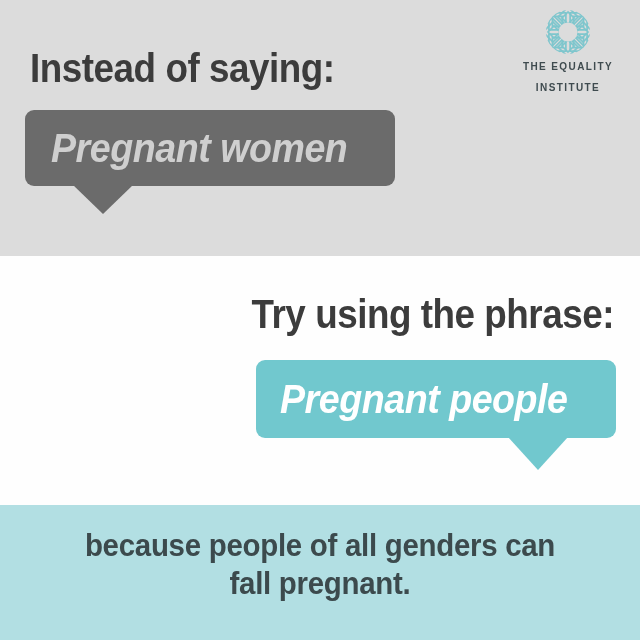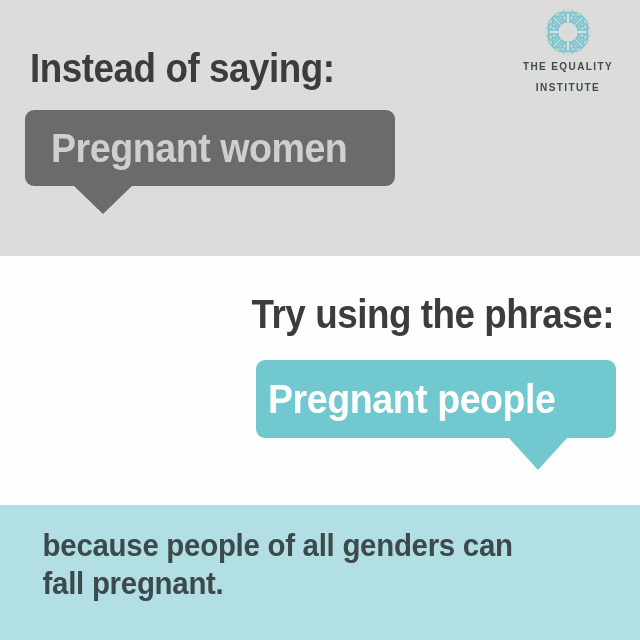--- a/index.html
+++ b/index.html
@@ -62,20 +62,21 @@
     transform-origin: right top;
   }
 
   
   .bubble {
     position: absolute;
     border-radius: 9px;
     box-sizing: border-box;
     display: flex;
     align-items: center;
+    font-style: italic;
   }
   .bubble-text {
     font-weight: bold;
     font-size: 40px;
     line-height: 1;
     letter-spacing: -0.5px;
     white-space: nowrap;
     display: block;
     transform: scaleX(0.94);
   }
@@ -106,38 +107,39 @@
     border-top: 29px solid #6b6b6b;
   }
 
   
   #bubble-teal {
     left: 256px;
     top: 360px;
     width: 360px;
     height: 78px;
     background: #71c8ce;
-    padding-left: 12px;
+    padding-left: 24px;
   }
   #bubble-teal .bubble-text {
     color: #ffffff;
     transform-origin: left center;
   }
   #tail-teal {
     left: 508px;
     top: 437px;
     border-top: 33px solid #71c8ce;
   }
 
   
   #caption {
     position: absolute;
     left: 0;
     right: 0;
     top: 527px;
+    text-align: center;
     color: #3c4a4d;
     font-weight: bold;
     font-size: 31px;
     line-height: 1.24;
     letter-spacing: -0.3px;
     padding: 0 28px;
     box-sizing: border-box;
   }
   #caption .cap-line {
     display: block;

